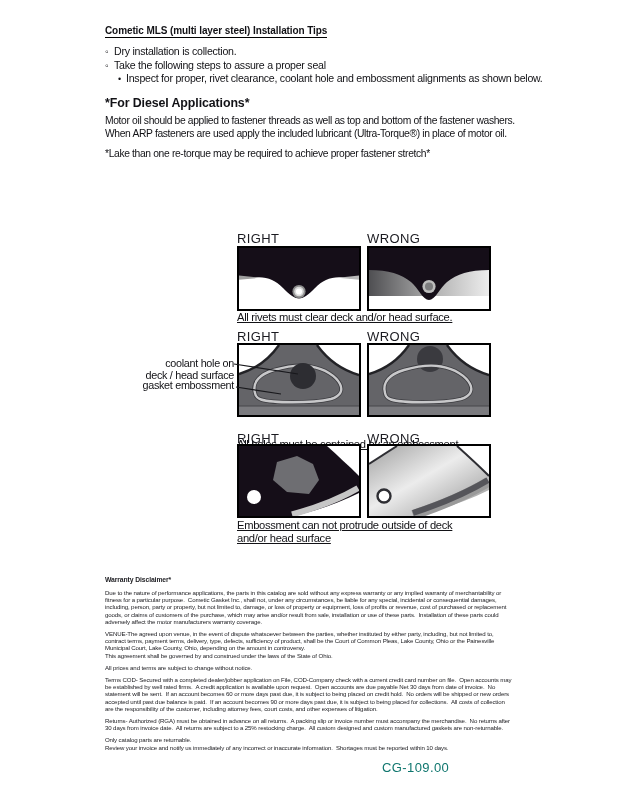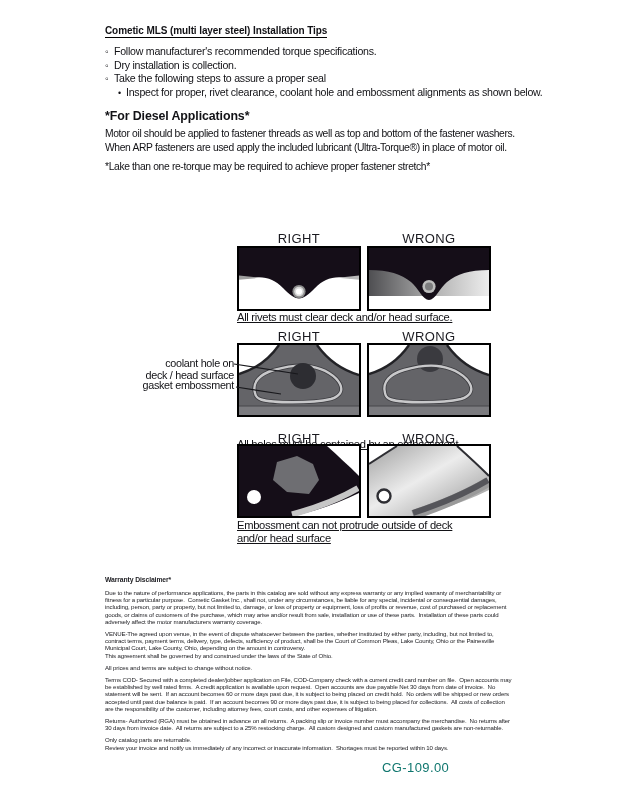--- a/index.html
+++ b/index.html
@@ -18,21 +18,21 @@
   .b-line .marker { display:inline-block; width:9px; text-align:left; }
   .b-line.sub { padding-left:13px; }
   .b-line.sub .marker { width:8px; font-size:9px; }
   .sec-heading { margin:9px 0 4px 0; font-size:12.4px; font-weight:bold; letter-spacing:-0.1px; }
   .body-para {
     margin:0 0 6px 0; font-size:10.3px; line-height:13.5px;
     letter-spacing:-0.35px; white-space:pre;
   }
   
   .dg-label {
-    position:absolute; width:124px; text-align:center;
+    position:absolute; width:124px; 
     font-size:13px; letter-spacing:0.4px; color:#1a1a20;
   }
   .panel { position:absolute; width:120px; border:2px solid #000; background:#fff; }
   .panel svg { display:block; width:100%; height:100%; }
   .dg-caption {
     position:absolute; left:237px; font-size:11.2px; line-height:12.6px;
     letter-spacing:-0.3px; white-space:pre-line; color:#121216;text-decoration:underline;
   }
   .annot {
     position:absolute; left:96px; width:138px; text-align:right;
@@ -48,21 +48,20 @@
 </style>
 </head>
 <body>
 
 <div class="page">
 
   <div class="content">
     <h1 class="title">Cometic MLS (multi layer steel) Installation Tips</h1>
 
     <div>
-      <div class="b-line"><span class="marker">◦</span><span>Follow manufacturer's recommended torque specifications.</span></div>
       <div class="b-line"><span class="marker">◦</span><span>Dry installation is collection.</span></div>
       <div class="b-line"><span class="marker">◦</span><span>Take the following steps to assure a proper seal</span></div>
       <div class="b-line sub"><span class="marker">•</span><span>Inspect for proper, rivet clearance, coolant hole and embossment alignments as shown below.</span></div>
     </div>
 
     <h2 class="sec-heading">*For Diesel Applications*</h2>
     <p class="body-para">Motor oil should be applied to fastener threads as well as top and bottom of the fastener washers.
 When ARP fasteners are used apply the included lubricant (Ultra-Torque®) in place of motor oil.</p>
     <p class="body-para">*Lake than one re-torque may be required to achieve proper fastener stretch*</p>
   </div>

